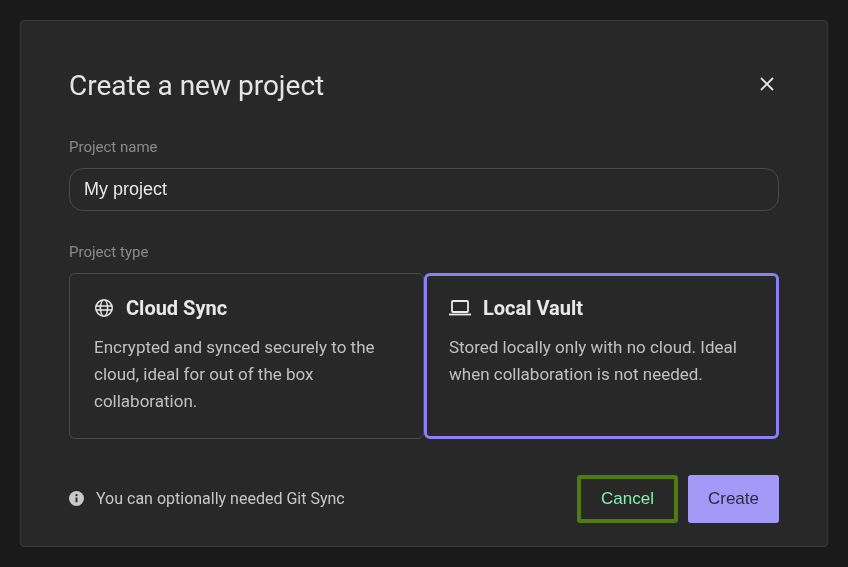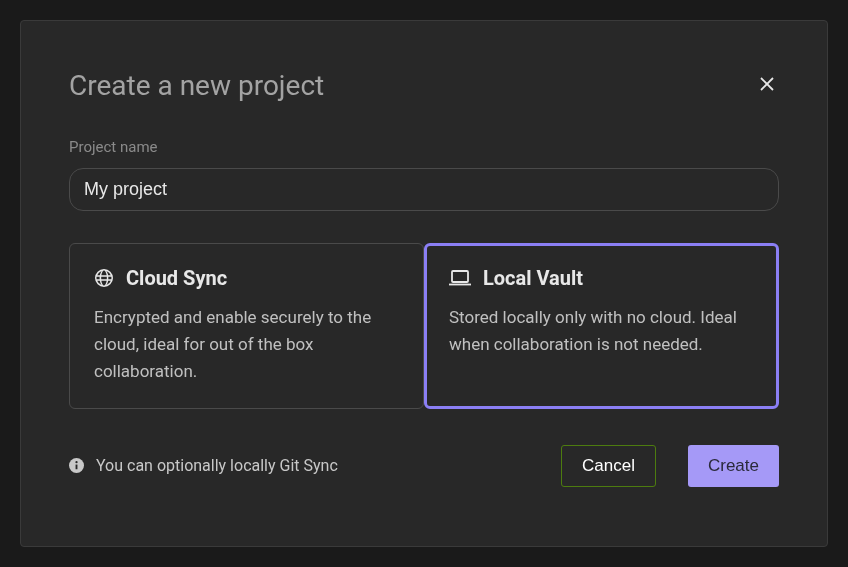--- a/index.html
+++ b/index.html
@@ -26,21 +26,21 @@
       border-radius: 4px;
       padding: 48px 48px 40px 48px;
     }
     .dialog-header {
       display: flex;
       justify-content: space-between;
       align-items: center;
       margin-bottom: 36px;
     }
     .dialog-title {
-      color: #a3a3a3;
+      color: #e5e5e5;
       font-size: 28px;
       font-weight: 400;
     }
     .close-btn {
       color: #e8e8e8;
       font-size: 20px;
       cursor: pointer;
       background: none;
       border: none;
       padding: 0;
@@ -127,28 +127,27 @@
     }
     .btn {
       padding: 10px 20px;
       font-size: 17px;
       border-radius: 3px;
       cursor: pointer;
       border: none;
     }
     .btn-cancel {
       background: #282828;
-      color: #ffffff;
-      border: 1px solid #4d7c0f;
+      color: #86efac;
+      border: 4px solid #4d7c0f;
     }
     .btn-create {
       background: #a599f7;
       color: #2a2a3a;
       font-weight: 500;
-      margin-left: 22px;
     }
   </style>
 </head>
 <body>
 
 <div class="dialog">
   <div class="dialog-header">
     <h1 class="dialog-title">Create a new project</h1>
     <button class="close-btn">
       <span>
@@ -156,31 +155,32 @@
           <line x1="2" y1="2" x2="14" y2="14"></line>
           <line x1="14" y1="2" x2="2" y2="14"></line>
         </svg>
       </span>
     </button>
   </div>
 
   <label class="field-label">Project name</label>
   <input type="text" class="text-input" value="My project" style="">
 
+  <label class="field-label">Project type</label>
   <div class="type-grid">
     <div class="type-card">
       <div class="type-card-header">
         <span class="type-icon">
           <svg width="20" height="20" viewBox="0 0 20 20" fill="currentColor">
             <path d="M10 1a9 9 0 100 18 9 9 0 000-18zM2.5 10c0-.4.03-.79.09-1.17h3.08c-.05.38-.08.77-.08 1.17s.03.79.08 1.17H2.59A7.5 7.5 0 012.5 10zm4.67 0c0-.4.03-.79.08-1.17h5.5c.05.38.08.77.08 1.17s-.03.79-.08 1.17h-5.5A12 12 0 017.17 10zm7.16 0c0-.4-.03-.79-.08-1.17h3.08c.06.38.09.77.09 1.17s-.03.79-.09 1.17h-3.08c.05-.38.08-.77.08-1.17zM10 2.5c1.03 0 2.15 1.67 2.68 4.83H7.32C7.85 4.17 8.97 2.5 10 2.5zm-4.2 4.83H3.2a7.53 7.53 0 014.35-4.4C6.8 4.02 6.18 5.5 5.8 7.33zm6.65-4.4a7.53 7.53 0 014.35 4.4h-2.6c-.38-1.84-1-3.31-1.75-4.4zM5.8 12.67c.38 1.84 1 3.31 1.75 4.4a7.53 7.53 0 01-4.35-4.4h2.6zm1.52 0h5.36C12.15 15.83 11.03 17.5 10 17.5s-2.15-1.67-2.68-4.83zm6.88 0h2.6a7.53 7.53 0 01-4.35 4.4c.75-1.09 1.37-2.56 1.75-4.4z"></path>
           </svg>
         </span>
         <span class="type-title">Cloud Sync</span>
       </div>
-      <div class="type-desc">Encrypted and enable securely to the cloud, ideal for out of the box collaboration.</div>
+      <div class="type-desc">Encrypted and synced securely to the cloud, ideal for out of the box collaboration.</div>
     </div>
 
     <div class="type-card selected">
       <div class="type-card-header">
         <span class="type-icon">
           <svg width="22" height="18" viewBox="0 0 22 18" fill="none" stroke="currentColor" stroke-width="1.8">
             <rect x="3" y="2" width="16" height="11" rx="1"></rect>
             <line x1="0" y1="15.5" x2="22" y2="15.5"></line>
           </svg>
         </span>
@@ -192,20 +192,20 @@
 
   <div class="dialog-footer">
     <div class="hint">
       <span class="info-icon">
         <svg width="15" height="15" viewBox="0 0 16 16" fill="currentColor">
           <circle cx="8" cy="8" r="8"></circle>
           <circle cx="8" cy="4.5" r="1.2" fill="#282828"></circle>
           <rect x="7" y="7" width="2" height="5" fill="#282828"></rect>
         </svg>
       </span>
-      <span>You can optionally locally Git Sync</span>
+      <span>You can optionally needed Git Sync</span>
     </div>
     <div class="actions">
       <button class="btn btn-cancel">Cancel</button>
       <button class="btn btn-create">Create</button>
     </div>
   </div>
 </div>
 
 </body></html>

